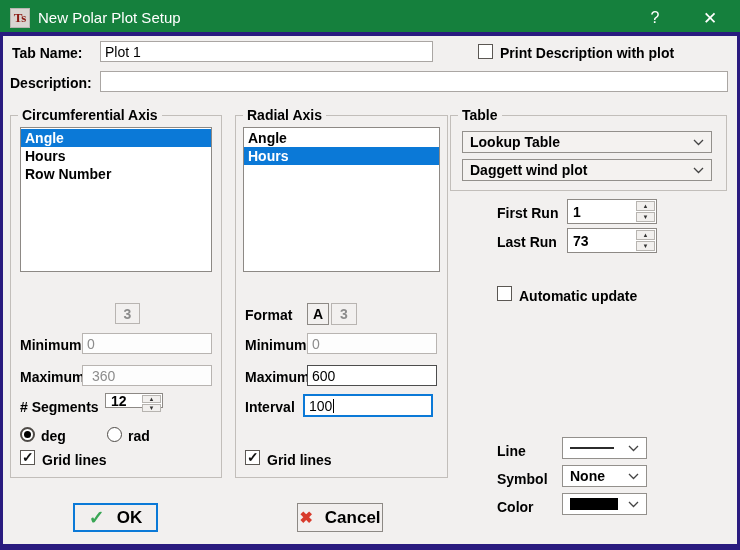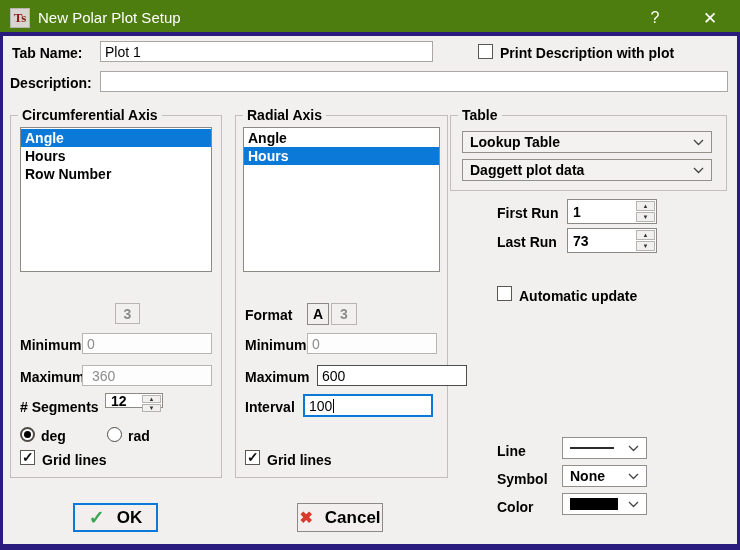--- a/index.html
+++ b/index.html
@@ -1,20 +1,20 @@
 <!DOCTYPE html>
 <html><head>
 <meta charset="utf-8">
 <style>
   * { margin:0; padding:0; box-sizing:border-box; }
   html,body { width:740px; height:550px; }
   body { font-family:"Liberation Sans", sans-serif; }
 
   .window { position:relative; width:740px; height:550px; background:#2a1b7f; overflow:hidden; }
-  .titlebar { position:absolute; left:0; top:0; width:740px; height:32px; background:#4d7c0f; display:flex; align-items:center; }
+  .titlebar { position:absolute; left:0; top:0; width:740px; height:32px; background:#15803d; display:flex; align-items:center; }
   .app-icon { position:absolute; left:10px; top:8px; width:20px; height:20px; background:#d9d5d1; border:1px solid #b9b5b1;
               color:#8b1a12; font:700 13px "Liberation Serif", serif; display:flex; align-items:center; justify-content:center; }
   .title-text { position:absolute; left:38px; top:9px; color:#ffffff; font-size:15px; font-weight:400; }
   .tb-btn { position:absolute; top:0; width:44px; height:36px; color:#ffffff; font-size:16px; display:flex; align-items:center; justify-content:center; }
   .tb-help { left:633px; }
   .tb-close { left:688px; font-size:17px; }
 
   .content { position:absolute; left:3px; top:36px; width:734px; height:508px; background:#f2f0ef; }
 
   .label { position:absolute; font-size:14px; font-weight:700; color:#000; white-space:nowrap; line-height:16px; }
@@ -130,42 +130,42 @@
   </div>
 
   <div class="label" style="left:245px; top:307px;">Format</div>
   <div class="fmt-box" style="left:307px; top:303px;">A</div>
   <div class="fmt-box disabled" style="left:331px; top:303px; width:26px;">3</div>
 
   <div class="label" style="left:245px; top:337px;">Minimum</div>
   <div class="field disabled" style="left:307px; top:333px; width:130px;">0</div>
 
   <div class="label" style="left:245px; top:369px;">Maximum</div>
-  <div class="field dark" style="left:317px; top:365px; width:150px;">600</div>
+  <div class="field dark" style="left:307px; top:365px; width:130px;">600</div>
 
   <div class="label" style="left:245px; top:399px;">Interval</div>
   <div class="field focused" style="left:303px; top:394px; width:130px; height:23px;">
     <span>100</span>
       <span class="caret"></span>
   </div>
 
   <div class="checkbox checked" style="left:245px; top:450px;"></div>
   <div class="label" style="left:267px; top:452px;">Grid lines</div>
 
   <div class="groupbox" style="left:450px; top:115px; width:277px; height:76px;">
     <div class="group-title">Table</div>
   </div>
   <div class="dropdown" style="left:462px; top:131px; width:250px;">
     <span>Lookup Table</span>
     <svg class="chev" width="11" height="7" viewBox="0 0 11 7">
         <path d="M1 1 L5.5 5.5 L10 1" fill="none" stroke="#444" stroke-width="1.3"></path>
       </svg>
   </div>
   <div class="dropdown" style="left:462px; top:159px; width:250px;">
-    <span>Daggett plot data</span>
+    <span>Daggett wind plot</span>
     <svg class="chev" width="11" height="7" viewBox="0 0 11 7">
         <path d="M1 1 L5.5 5.5 L10 1" fill="none" stroke="#444" stroke-width="1.3"></path>
       </svg>
   </div>
 
   <div class="label" style="left:497px; top:205px;">First Run</div>
   <div class="spinner" style="left:567px; top:199px; width:90px; height:25px;">
     <div class="spin-val">1</div>
     <div class="spin-btns">
       <div class="spin-btn up"></div>

